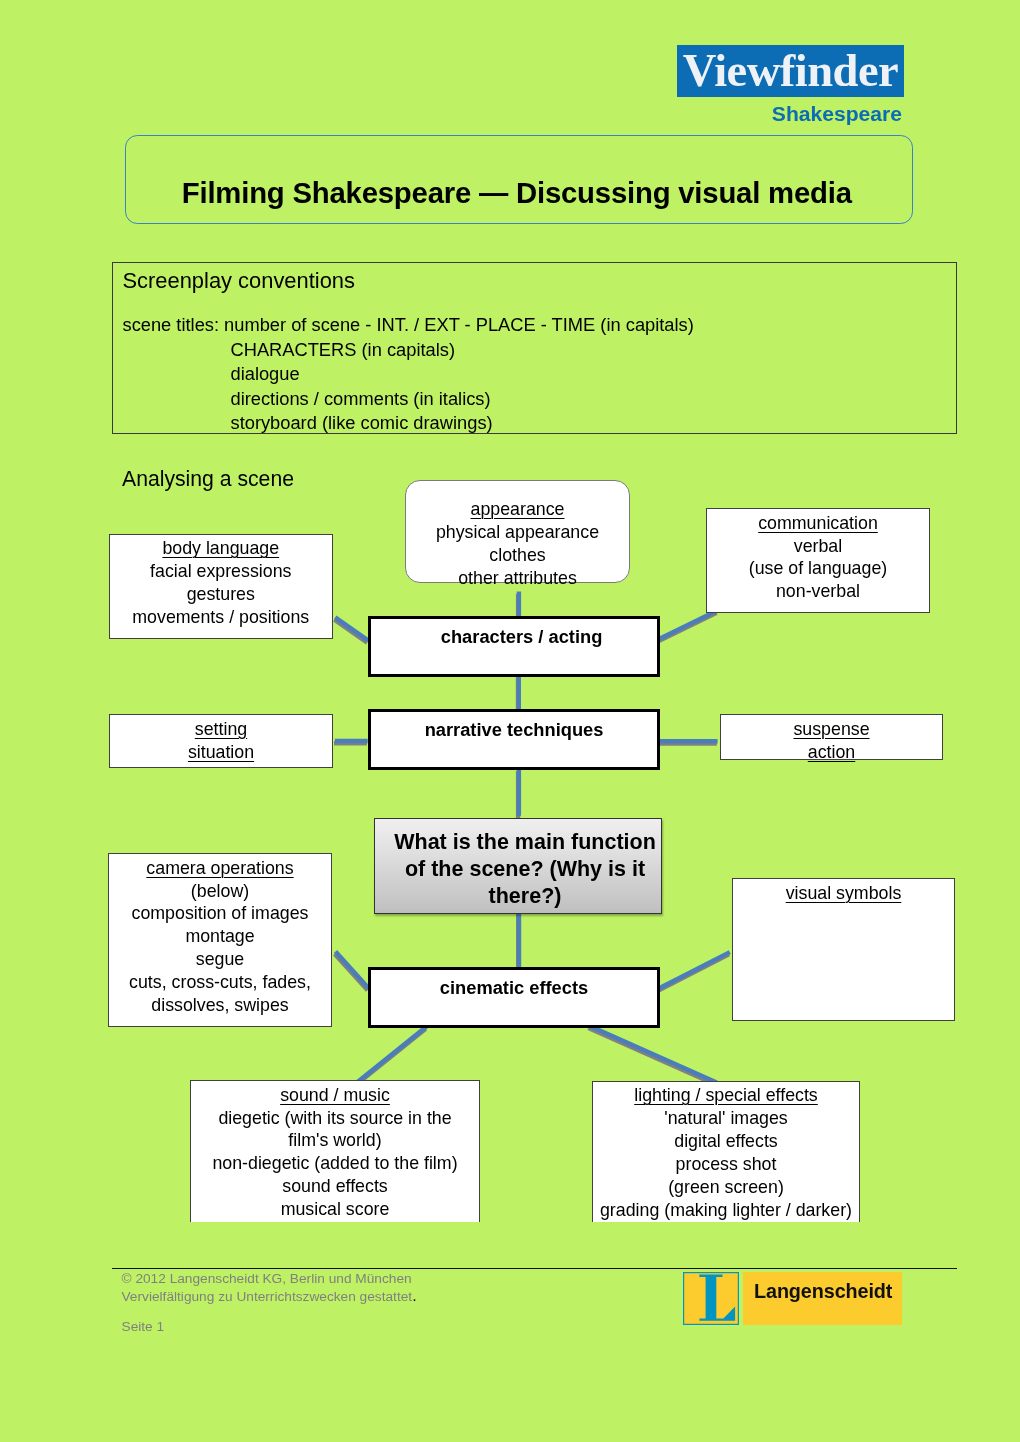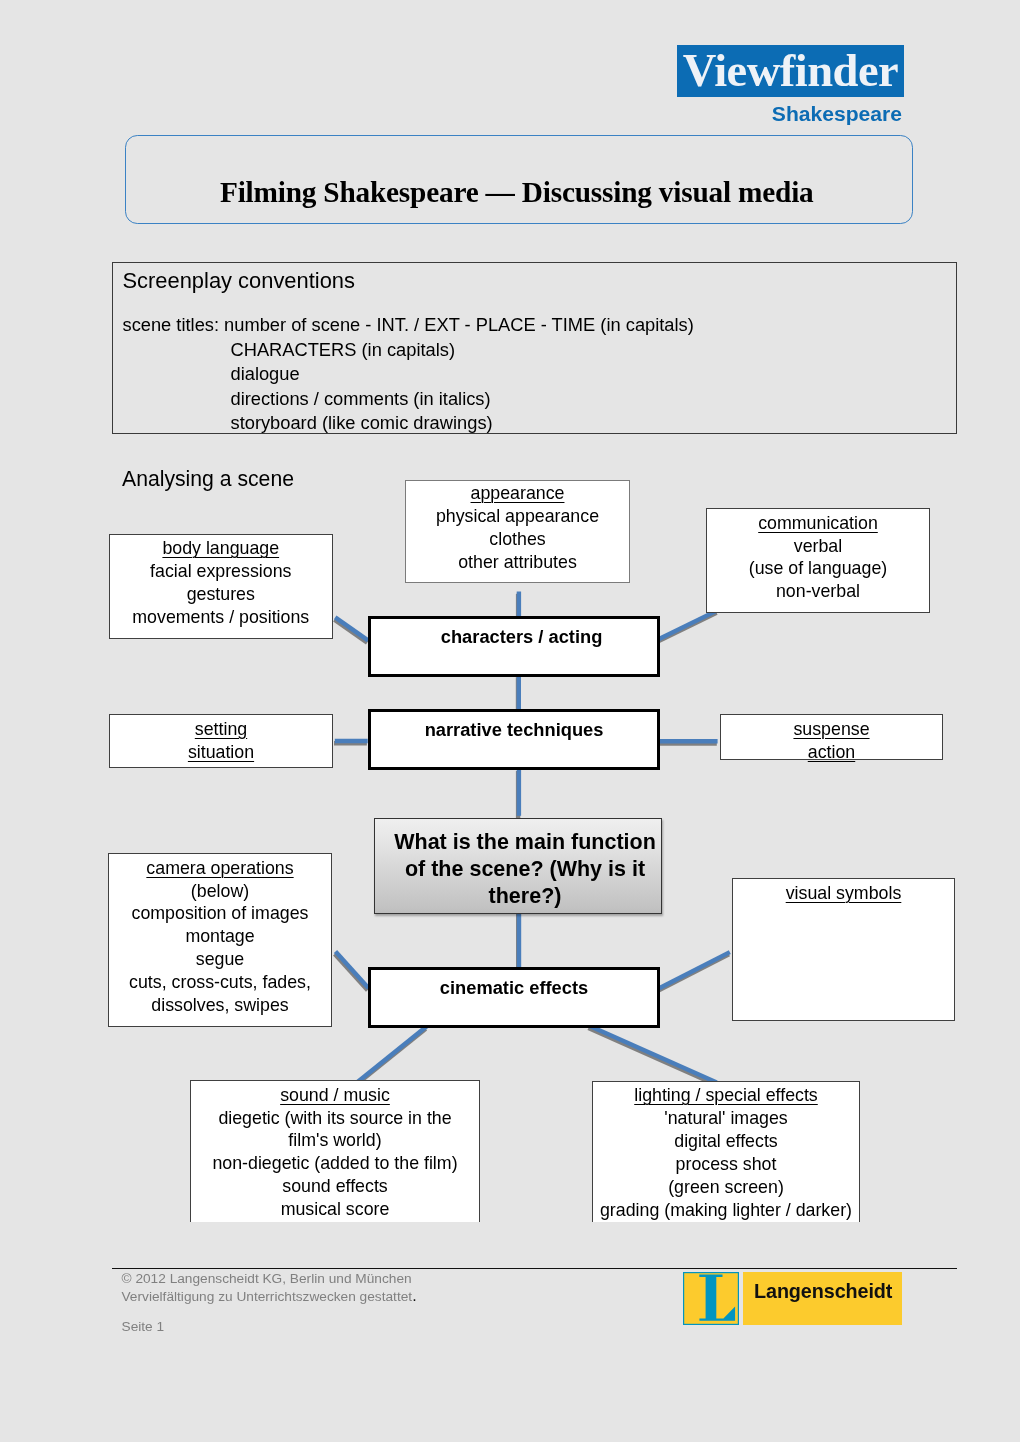--- a/index.html
+++ b/index.html
@@ -1,31 +1,31 @@
 <!DOCTYPE html>
 <html><head>
 <meta charset="utf-8">
 <style>
   html,body{margin:0;padding:0;background:#fff;}
   body{width:1020px;height:1442px;font-family:"Liberation Sans",sans-serif;overflow:hidden;}
-  .page{position:relative;width:1020px;height:1442px;background:#e5e5e5;will-change:transform;}
+  .page{position:relative;width:1020px;height:1442px;background:#bef264;will-change:transform;}
 
   
   .logo-box{position:absolute;left:677px;top:45px;width:227px;height:52px;background:#0C6CB4;}
   .logo-word{position:absolute;left:0;top:0;width:227px;height:52px;
     font-family:"Liberation Serif",serif;font-weight:700;font-size:46.5px;color:#EEF2F7;
     letter-spacing:-0.5px;display:flex;align-items:center;justify-content:center;line-height:1;}
   .logo-sub{position:absolute;left:675px;top:103px;width:227px;text-align:right;
     font-family:"Liberation Sans",sans-serif;font-weight:700;font-size:21.1px;color:#0C6CB4;line-height:1;}
 
   
   .title-box{position:absolute;left:125px;top:135.3px;width:787.5px;height:88.5px;
     border:1.5px solid #3B82C4;border-radius:12.3px;box-sizing:border-box;
     display:flex;align-items:center;justify-content:center;}
-  .title-text{font-family:Liberation Serif, serif;font-weight:700;font-size:29.3px;color:#000;
+  .title-text{font-family:Liberation Sans, sans-serif;font-weight:700;font-size:29.3px;color:#000;
     letter-spacing:-0.2px;position:relative;top:-5px;left:-2px;margin-top:36px;}
 
   
   .sp-box{position:absolute;left:112px;top:262px;width:845px;height:172px;
     border:1.2px solid #3a3a3a;box-sizing:border-box;}
   .sp-head{position:absolute;left:9.5px;top:5px;font-size:21.9px;color:#000;}
   .sp-body{position:absolute;left:9.5px;top:50px;font-size:18.3px;color:#000;line-height:24.6px;}
   .sp-ind{padding-left:108px;}
 
   
@@ -115,21 +115,21 @@
     <use href="#conn-set" stroke="#4A7EBB" stroke-width="4.4" fill="none"></use>
   </svg>
 
   <div class="nodebox satbox" style="left:109px;top:533.5px;width:223.5px;height:105px;padding-top:2.6px;">
     <div class="u">body language</div>
     <div>facial expressions</div>
     <div>gestures</div>
     <div>movements / positions</div>
   </div>
 
-  <div class="nodebox satbox gray" style="left:405px;top:480px;width:225px;height:103px;padding-top:1px;">
+  <div class="nodebox satbox gray" style="left:405px;top:480px;width:225px;height:103px;padding-top:17px;border-radius:15px;">
     <div class="u">appearance</div>
     <div>physical appearance</div>
     <div>clothes</div>
     <div>other attributes</div>
   </div>
 
   <div class="nodebox satbox" style="left:706px;top:508px;width:224px;height:104.5px;padding-top:2.6px;">
     <div class="u">communication</div>
     <div>verbal</div>
     <div>(use of language)</div>

